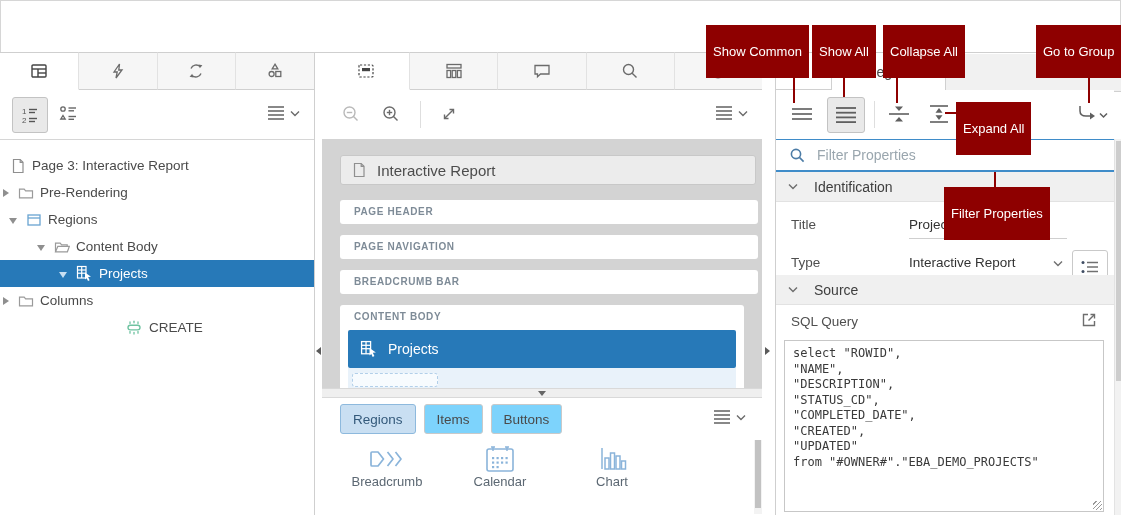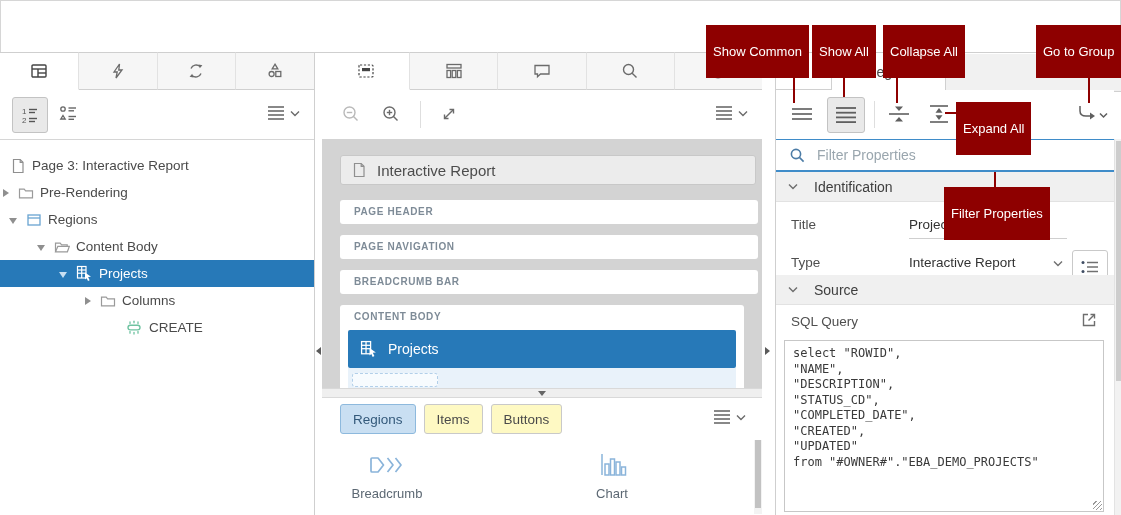--- a/index.html
+++ b/index.html
@@ -54,24 +54,24 @@
           border:1px solid #c8c8c8;color:#4c4c4c;font-size:15px;}
   .regionbar{position:absolute;left:8px;top:25px;width:388px;height:38px;background:#2779b8;border-radius:2px;
              display:flex;align-items:center;gap:10px;padding-left:12px;box-sizing:border-box;color:#fff;font-size:14px;}
   .selstrip{position:absolute;left:8px;top:63px;width:388px;height:30px;background:#e9f2fa;}
   .dashbox{position:absolute;left:4px;top:5px;width:84px;height:12px;border:1px dashed #b2cfe9;border-radius:3px;background:#f7fbfe;}
   .midsplit{position:absolute;left:0;right:0;top:336px;height:10px;background:#efefef;
             border-top:1px solid #d9d9d9;border-bottom:1px solid #d9d9d9;box-sizing:border-box;}
   .midsplit .tri{position:absolute;left:216px;top:2px;border-top:5px solid #666;
                  border-left:4.5px solid transparent;border-right:4.5px solid transparent;}
   .dock{position:absolute;left:0;right:0;top:346px;height:117px;background:#fff;}
-  .dbtn{height:28px;padding:0 12px;border-radius:3px;border:1px solid #c9c9c9;background:#fef9c3;color:#4a4a4a;
+  .dbtn{height:28px;padding:0 12px;border-radius:3px;border:1px solid #c9c9c9;background:#7dd3fc;color:#4a4a4a;
         font-size:13.5px;display:inline-flex;align-items:center;}
   .dbtn.active{background:#c9dff2;border-color:#8db9dd;color:#33597a;}
-  .gitem{position:absolute;top:52px;width:110px;display:flex;flex-direction:column;align-items:center;gap:6px;
+  .gitem{position:absolute;top:46px;width:110px;display:flex;flex-direction:column;align-items:center;gap:0;
          color:#8ab4da;justify-content:flex-end;}
   .gitem .glabel{font-size:13px;color:#5c6873;}
   .dockscroll{position:absolute;right:0;top:42px;bottom:1px;width:8px;background:#f3f3f3;}
   .dockscroll .thumb{position:absolute;left:1px;right:1px;top:0;height:68px;background:#c2c2c2;}
 
   
   .rp-tabfill{position:absolute;left:170px;right:0;top:1px;height:37px;background:#f1f1f1;border-bottom:1px solid #d0d0d0;}
   .rp-tab{position:absolute;left:55px;top:0;width:115px;height:38px;background:#fff;border:1px solid #d0d0d0;border-top:1px solid #cfcfcf;
           border-bottom:none;display:flex;align-items:center;justify-content:center;font-size:14px;color:#4a4a4a;z-index:2;box-sizing:border-box;}
   .rp-toolbar{position:absolute;left:0;right:8px;top:38px;height:49px;background:#fff;}
@@ -246,21 +246,21 @@
             <svg width="17" height="17" viewBox="0 0 17 17" fill="none" stroke="#fff" stroke-width="1.2">
               <rect x="1.5" y="1.5" width="8.5" height="11.5"></rect>
               <line x1="1.5" y1="5" x2="10" y2="5"></line>
               <line x1="1.5" y1="8.2" x2="10" y2="8.2"></line>
               <line x1="5.7" y1="1.5" x2="5.7" y2="13"></line>
               <polygon points="9,7.5 15,11.8 12.1,12.1 13.6,15.2 12,16 10.6,12.9 9,14.6" fill="#fff" stroke="none"></polygon>
             </svg>
           </span>
         <span>Projects</span>
       </div>
-      <div class="trow" style="padding-left:82px">
+      <div class="trow" style="">
         <span class="tw collapsed"></span>
         <span class="ticon">
             <svg width="16" height="16" viewBox="0 0 16 16" fill="none" stroke="#9a9a9a" stroke-width="1.2">
               <path d="M1.5 4.2 H6.2 L7.6 5.8 H14.5 V12.8 H1.5 Z"></path>
             </svg>
           </span>
         <span>Columns</span>
       </div>
       <div class="trow" style="padding-left:125px">
         <span class="ticon" style="flex-basis:18px">
@@ -435,20 +435,41 @@
       <div class="gitem" style="left:10px">
         <span>
             <svg width="38" height="30" viewBox="0 0 38 30" fill="none" stroke="currentColor" stroke-width="1.7" stroke-linejoin="round">
               <path d="M4 8 H10 L15.5 15 L10 22 H4 Q3 22 3 21 V9 Q3 8 4 8 Z"></path>
               <path d="M19.5 8 L25 15 L19.5 22"></path>
               <path d="M27.5 8 L33 15 L27.5 22"></path>
             </svg>
           </span>
         <span class="glabel">Breadcrumb</span>
       </div>
+      <div class="gitem" style="left:123px">
+        <span>
+            <svg width="34" height="30" viewBox="0 0 34 30" fill="none" stroke="currentColor" stroke-width="1.6">
+              <rect x="4" y="5" width="26" height="22" rx="2"></rect>
+              <path d="M8 3 h4 M10 2.6 v4.4 M22 3 h4 M24 2.6 v4.4" stroke-width="1.4"></path>
+              <g fill="currentColor" stroke="none">
+                <rect x="9" y="13" width="2.2" height="2.2"></rect>
+                <rect x="13.5" y="13" width="2.2" height="2.2"></rect>
+                <rect x="18" y="13" width="2.2" height="2.2"></rect>
+                <rect x="22.5" y="13" width="2.2" height="2.2"></rect>
+                <rect x="9" y="17.5" width="2.2" height="2.2"></rect>
+                <rect x="13.5" y="17.5" width="2.2" height="2.2"></rect>
+                <rect x="18" y="17.5" width="2.2" height="2.2"></rect>
+                <rect x="22.5" y="17.5" width="2.2" height="2.2"></rect>
+                <rect x="9" y="22" width="2.2" height="2.2"></rect>
+                <rect x="13.5" y="22" width="2.2" height="2.2"></rect>
+              </g>
+            </svg>
+          </span>
+        <span class="glabel">Calendar</span>
+      </div>
       <div class="gitem" style="left:235px">
         <span>
             <svg width="32" height="30" viewBox="0 0 32 30" fill="none" stroke="currentColor" stroke-width="1.5">
               <path d="M6 4 V25"></path>
               <rect x="9" y="14" width="4" height="11"></rect>
               <rect x="14.5" y="9" width="4" height="16"></rect>
               <rect x="20" y="12" width="4" height="13"></rect>
               <rect x="25.5" y="17" width="4" height="8"></rect>
             </svg>
           </span>

